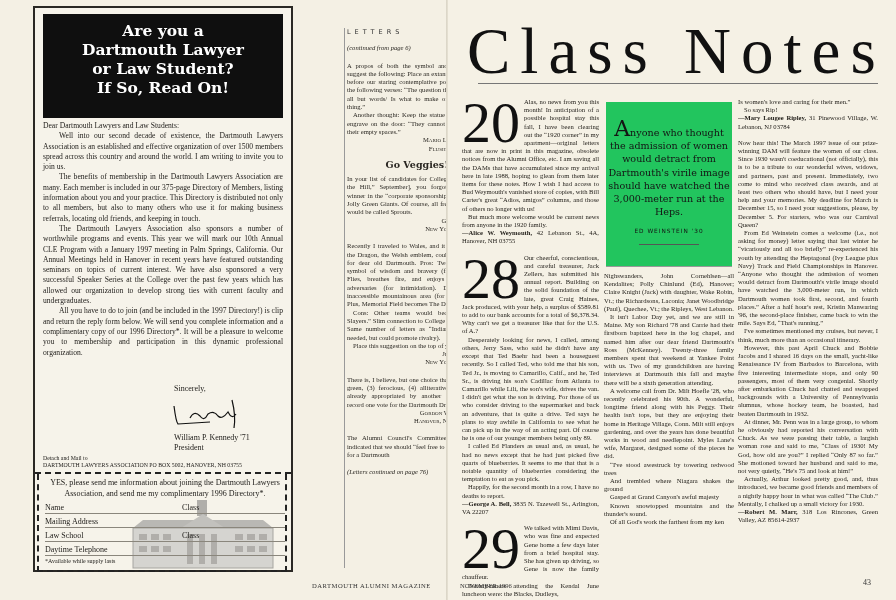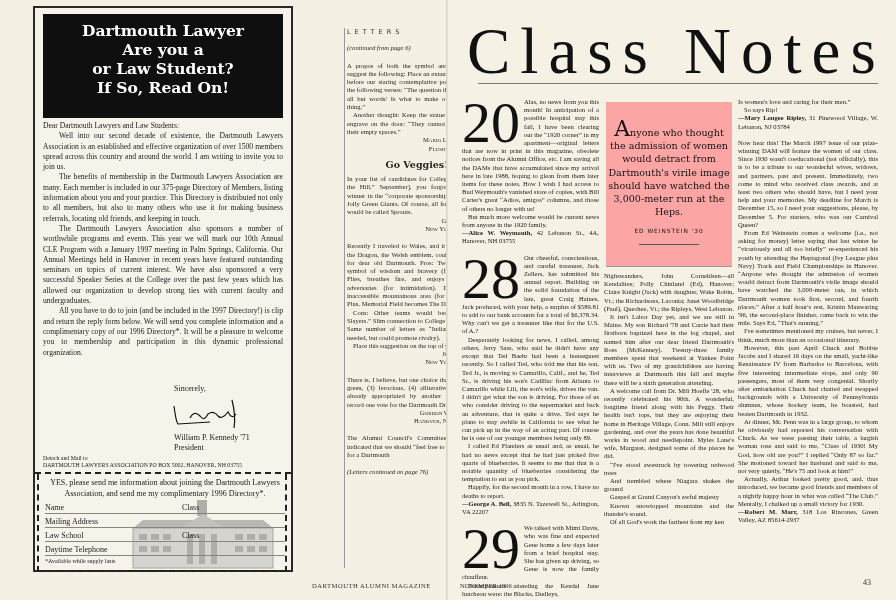--- a/index.html
+++ b/index.html
@@ -39,36 +39,36 @@
   .letters h3 { font-family:"DejaVu Serif", serif; font-size:9.5px; text-align:center; margin:8px 0 6px; }
   .footer-left { position:absolute; left:312px; top:582px; font-family:"Liberation Serif", serif; font-size:6.6px; letter-spacing:.5px; color:#333; }
 
   
   .title { position:absolute; left:467px; top:18px; font-family:"Liberation Serif", serif; font-size:65px; letter-spacing:10px; line-height:66px; color:#111; white-space:nowrap; }
   .title-rule { position:absolute; left:478px; top:83px; width:400px; height:1px; background:#777; }
   .col { position:absolute; font-family:"Liberation Serif", serif; font-size:6.6px; line-height:8.2px; text-align:justify; color:#25221d; }
   .col p { margin:0; text-indent:6px; }
   .col p.noind { text-indent:0; }
   .big-num { float:left; font-family:"Liberation Serif", serif; font-size:58px; line-height:46px; margin:2px 4px 0 0; color:#111; }
-  .pull { position:absolute; left:606px; top:102px; width:126px; height:165px; background:#fca5a5; border-bottom:1px solid #999; text-align:center; font-family:"DejaVu Serif", serif; font-size:9.6px; line-height:13.2px; padding-top:20px; box-sizing:border-box; color:#141414; }
+  .pull { position:absolute; left:606px; top:102px; width:126px; height:165px; background:#22c55e; border-bottom:1px solid #999; text-align:center; font-family:"DejaVu Serif", serif; font-size:9.6px; line-height:13.2px; padding-top:20px; box-sizing:border-box; color:#141414; }
   .pull .cap { font-size:22px; }
   .pull-credit { font-family:"DejaVu Sans", sans-serif; font-size:5.8px; letter-spacing:1px; margin-top:7px; }
   .pull-credit-rule { width:60px; height:1px; background:#555; margin:5px auto 0; }
   .footer-right { position:absolute; left:460px; top:582px; font-family:"Liberation Serif", serif; font-size:6.6px; color:#333; }
   .pagenum { position:absolute; left:863px; top:578px; font-family:"Liberation Serif", serif; font-size:8px; color:#333; }
   b { font-weight:bold; }
 </style>
 </head>
 <body>
 
 <div class="page" id="left-page">
   <div class="ad">
     <div class="ad-banner">
+      <div>Are you a</div>
       <div>Dartmouth Lawyer</div>
-      <div>Are you a</div>
       <div>or Law Student?</div>
       <div>If So, Read On!</div>
     </div>
     <div class="ad-body">
       <p class="salutation">Dear Dartmouth Lawyers and Law Students:</p>
       <p>Well into our second decade of existence, the Dartmouth Lawyers Association is an established and effective organization of over 1500 members spread across this country and around the world. I am writing to invite you to join us.</p>
       <p>The benefits of membership in the Dartmouth Lawyers Association are many. Each member is included in our 375-page Directory of Members, listing information about you and your practice. This Directory is distributed not only to all members, but also to many others who use it for making business referrals, locating old friends, and keeping in touch.</p>
       <p>The Dartmouth Lawyers Association also sponsors a number of worthwhile programs and events. This year we will mark our 10th Annual CLE Program with a January 1997 meeting in Palm Springs, California. Our Annual Meetings held in Hanover in recent years have featured outstanding seminars on topics of current interest. We have also sponsored a very successful Speaker Series at the College over the past few years which has allowed our organization to develop strong ties with current faculty and undergraduates.</p>
       <p>All you have to do to join (and be included in the 1997 Directory!) is clip and return the reply form below. We will send you complete information and a complimentary copy of our 1996 Directory*. It will be a pleasure to welcome you to membership and participation in this dynamic professional organization.</p>
     </div>

